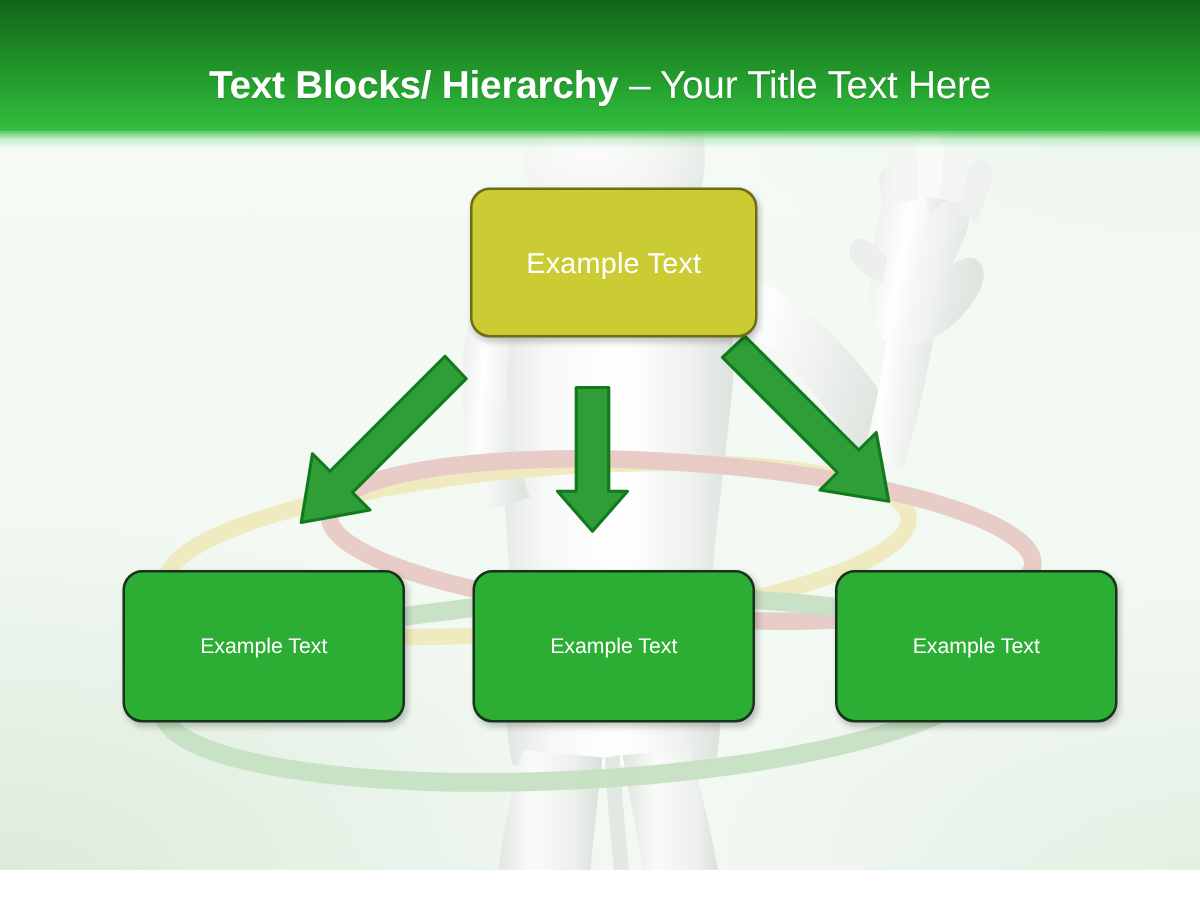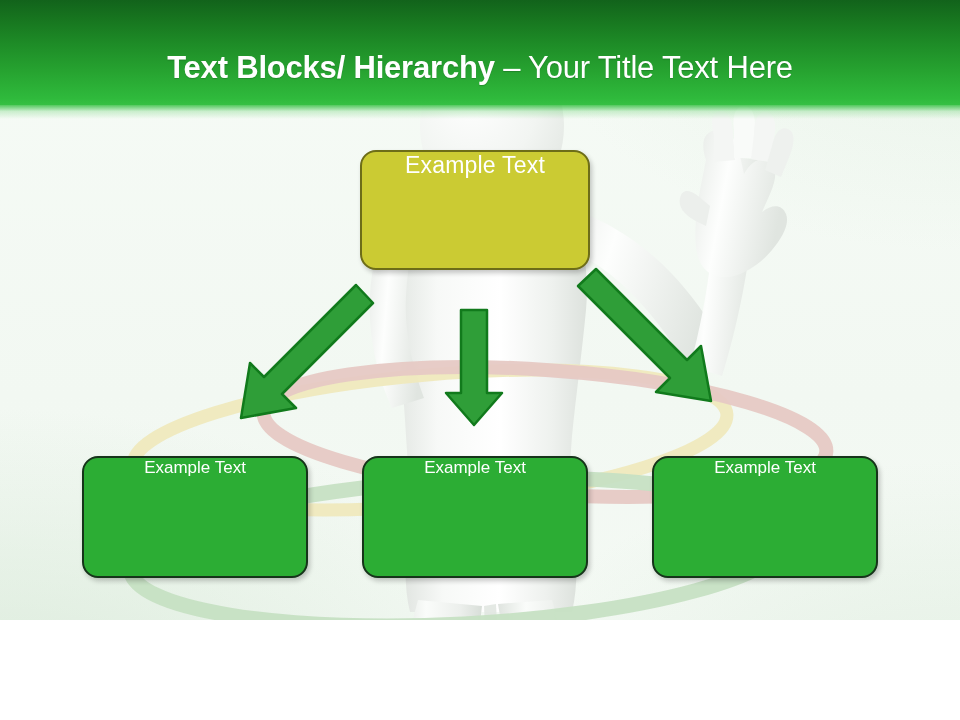--- a/index.html
+++ b/index.html
@@ -8,21 +8,21 @@
     padding: 0;
     background: #ffffff;
   }
   body {
     font-family: "Liberation Sans", sans-serif;
   }
 
   #slide {
     position: relative;
     width: 960px;
-    height: 620px;
+    height: 696px;
     overflow: hidden;
     background: #c2410c;
   }
 
   
   .bg-art {
     position: absolute;
     inset: 0;
     width: 960px;
     height: 720px;
@@ -87,26 +87,28 @@
   .hoops { position: absolute; left: 0; top: 0; }
 
   
   .arrows { position: absolute; left: 0; top: 0; }
 
   
   .node {
     position: absolute;
     box-sizing: border-box;
     display: flex;
+    align-items: center;
     justify-content: center;
     text-align: center;
     color: #ffffff;
     border-radius: 16px;
     border: 2px solid #1a1a1a;
     box-shadow: 2px 3px 5px rgba(0,0,0,0.22);
+    margin-left: 16px;
   }
 
   .node-top {
     left: 360px;
     top: 150px;
     width: 230px;
     height: 120px;
     background: #cbcb33;
     border-color: #6d6d18;
     font-size: 23px;

